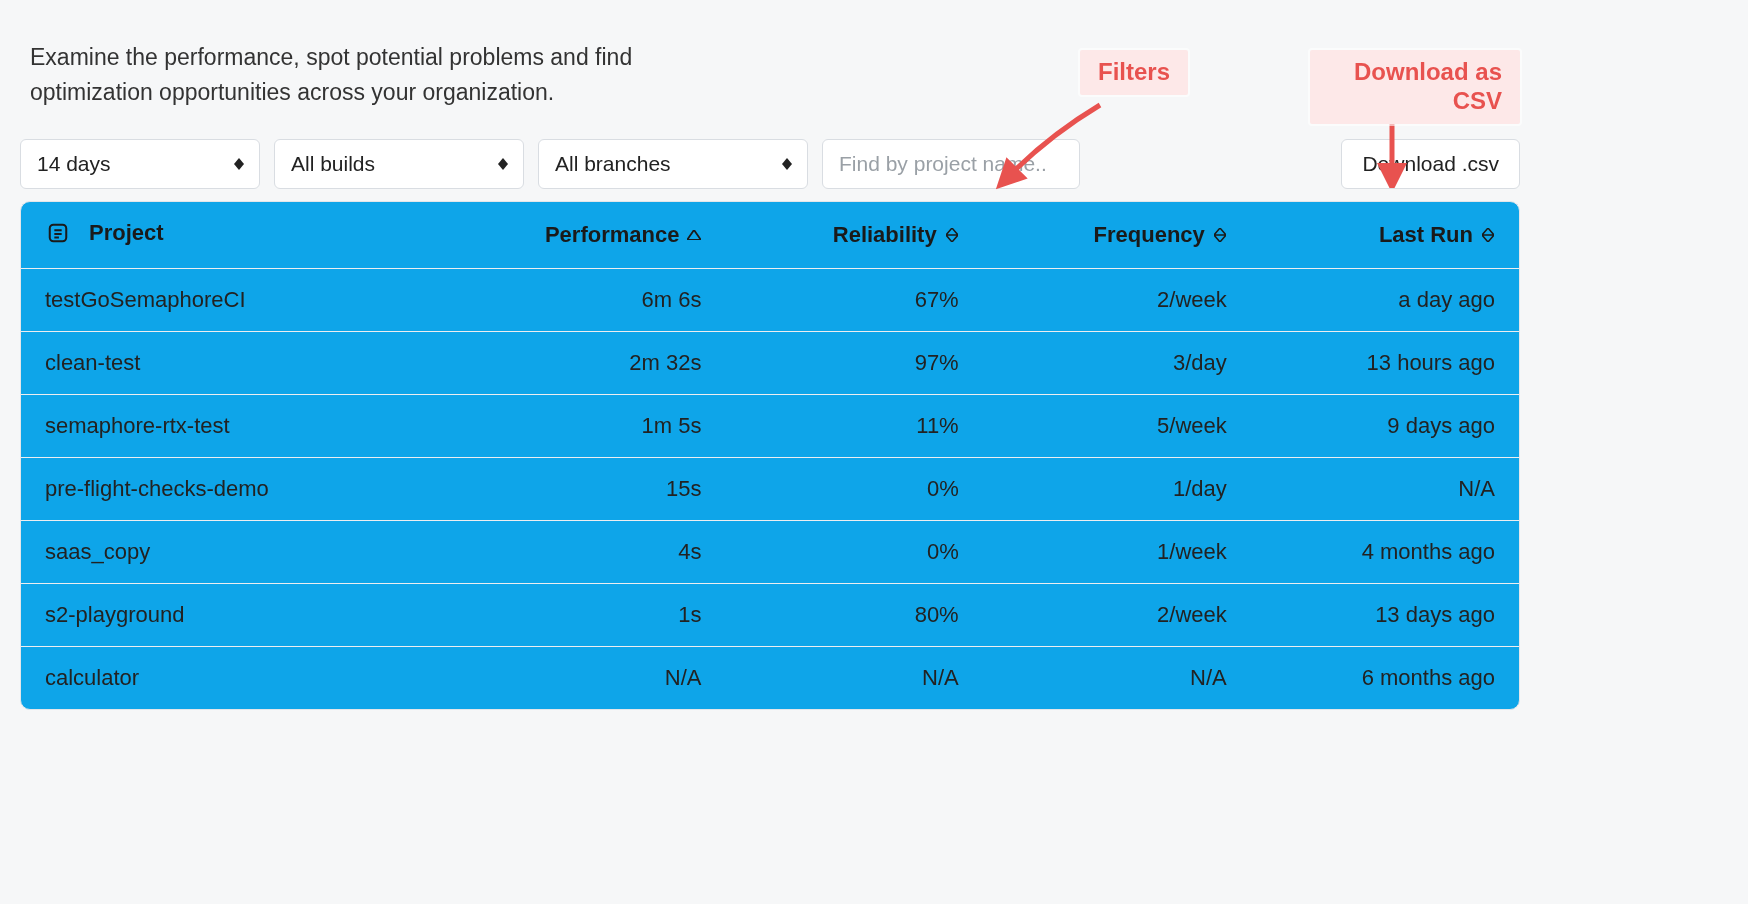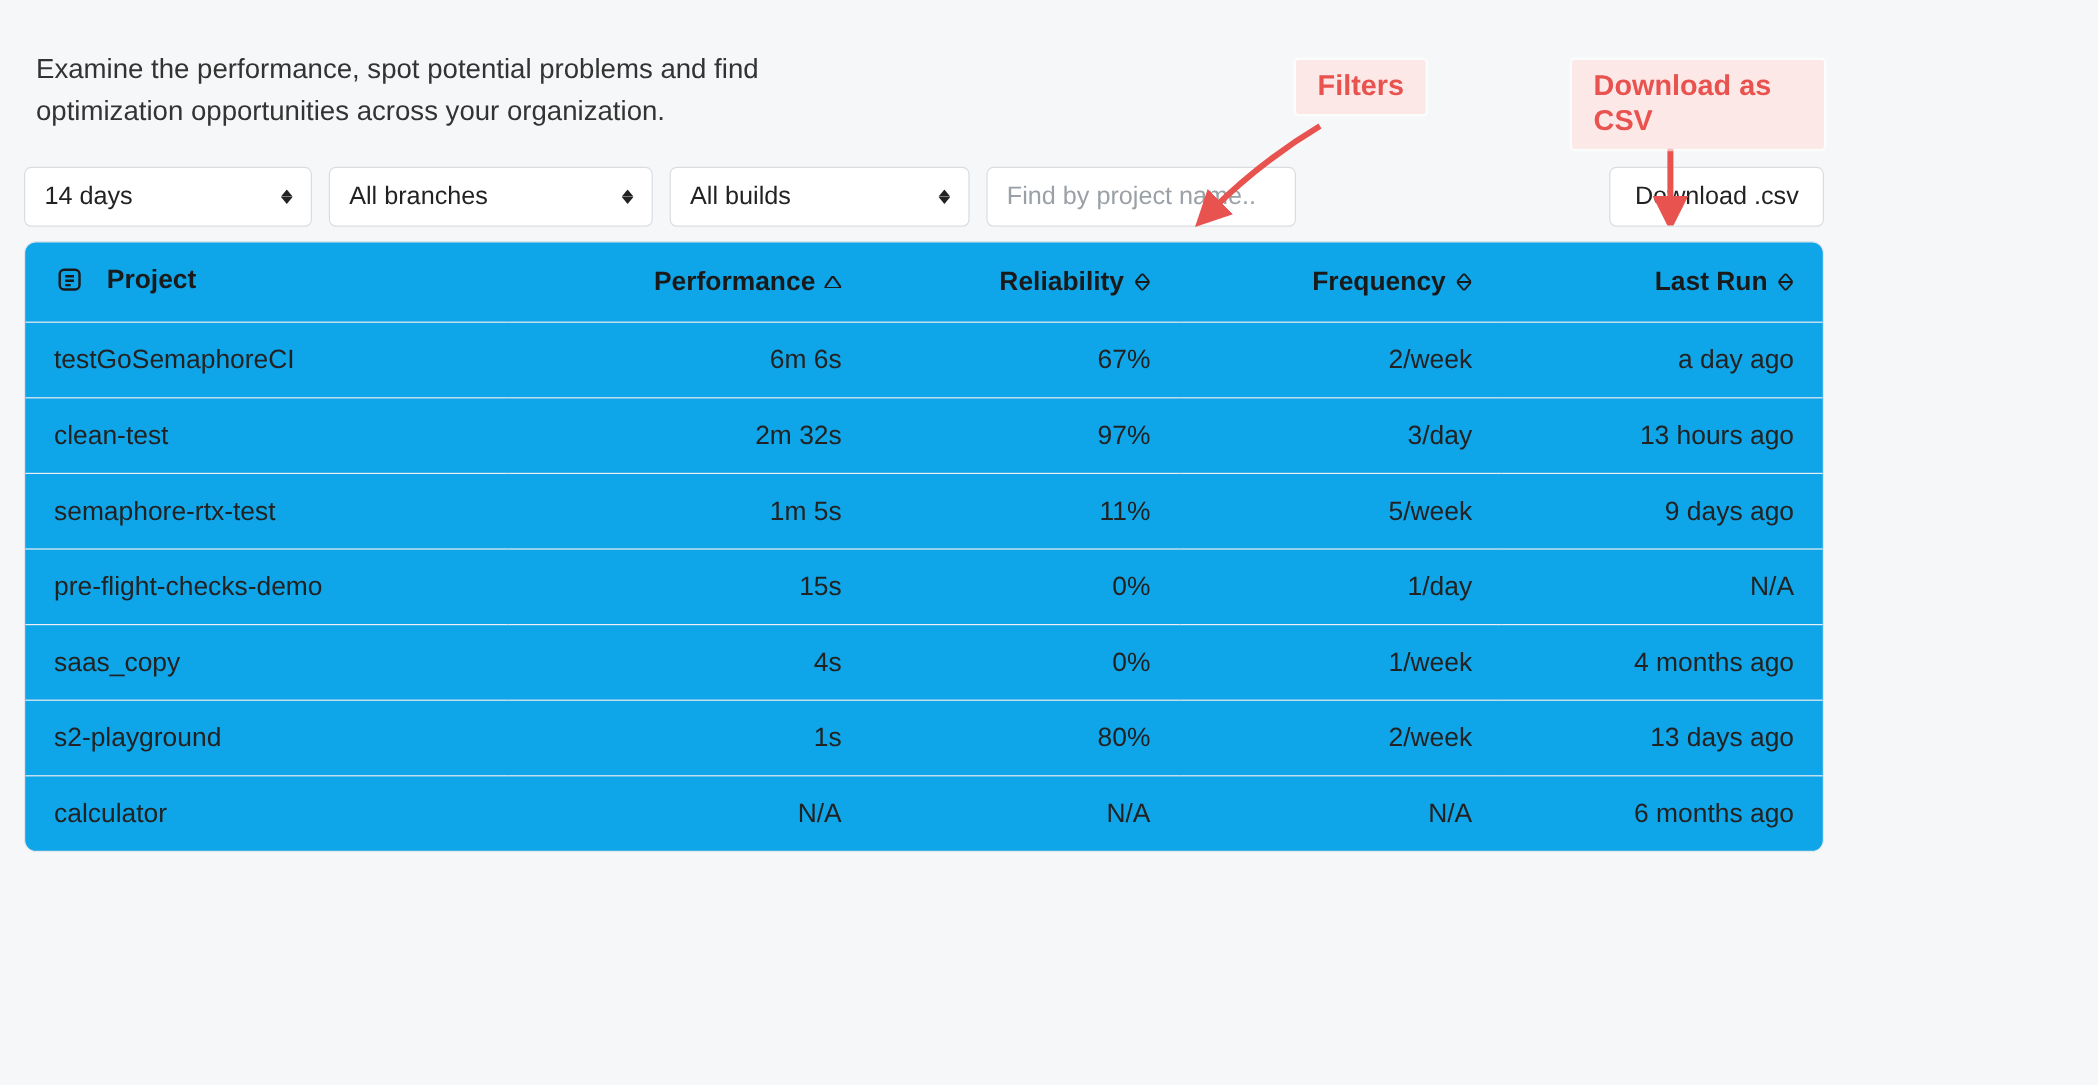--- a/index.html
+++ b/index.html
@@ -120,21 +120,21 @@
   }
 
   .callout {
     position: absolute;
     background: #fde8e8;
     color: #e8524f;
     font-weight: 700;
     font-size: 24px;
     padding: 8px 18px;
     border-radius: 2px;
-    text-align: left;
+    text-align: right;
     line-height: 1.2;
     z-index: 5;
     box-shadow: 0 0 0 2px rgba(255,255,255,0.6);
   }
   .callout.filters { top: 10px; left: 1060px; }
   .callout.download { top: 10px; left: 1290px; }
 
   .arrow {
     position: absolute;
     z-index: 4;
@@ -174,33 +174,33 @@
       <span>14 days</span>
       <span class="caret-updown">
         <svg width="10" height="6" viewBox="0 0 10 6">
             <path d="M5 0 L10 6 L0 6 Z" fill="#222"></path>
           </svg>
         <svg width="10" height="6" viewBox="0 0 10 6">
             <path d="M0 0 L10 0 L5 6 Z" fill="#222"></path>
           </svg>
       </span>
     </div>
+    <div class="select-wrap w3">
+      <span>All builds</span>
+      <span class="caret-updown">
+        <svg width="10" height="6" viewBox="0 0 10 6">
+            <path d="M5 0 L10 6 L0 6 Z" fill="#222"></path>
+          </svg>
+        <svg width="10" height="6" viewBox="0 0 10 6">
+            <path d="M0 0 L10 0 L5 6 Z" fill="#222"></path>
+          </svg>
+      </span>
+    </div>
     <div class="select-wrap w2">
       <span>All branches</span>
-      <span class="caret-updown">
-        <svg width="10" height="6" viewBox="0 0 10 6">
-            <path d="M5 0 L10 6 L0 6 Z" fill="#222"></path>
-          </svg>
-        <svg width="10" height="6" viewBox="0 0 10 6">
-            <path d="M0 0 L10 0 L5 6 Z" fill="#222"></path>
-          </svg>
-      </span>
-    </div>
-    <div class="select-wrap w3">
-      <span>All builds</span>
       <span class="caret-updown">
         <svg width="10" height="6" viewBox="0 0 10 6">
             <path d="M5 0 L10 6 L0 6 Z" fill="#222"></path>
           </svg>
         <svg width="10" height="6" viewBox="0 0 10 6">
             <path d="M0 0 L10 0 L5 6 Z" fill="#222"></path>
           </svg>
       </span>
     </div>
     <input class="search-input" type="text" placeholder="Find by project name.." style="">

